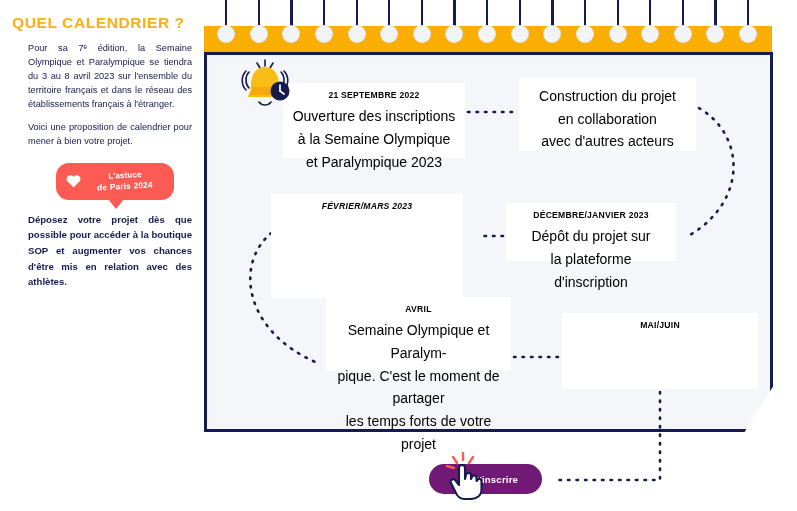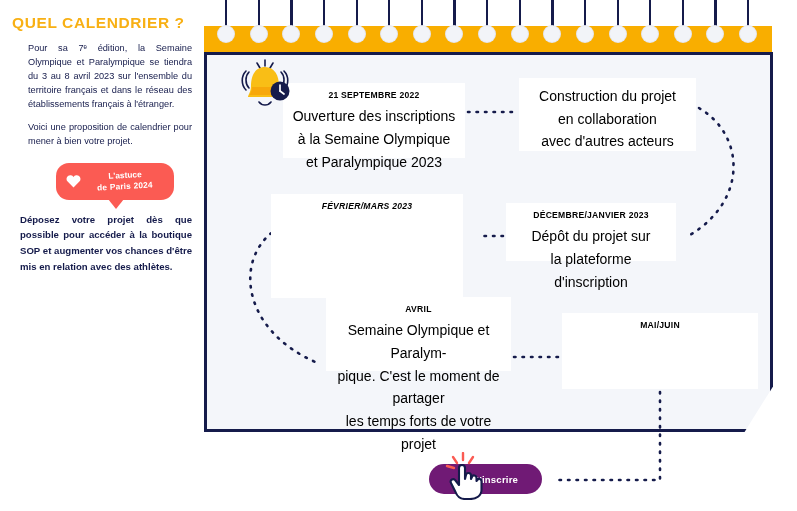--- a/index.html
+++ b/index.html
@@ -70,21 +70,21 @@
     text-align:center;
     flex:1;
   }
   .astuce-l1{display:block;transform:rotate(-3deg);}
   .astuce-l2{display:block;transform:rotate(-3deg);letter-spacing:.2px;}
   .astuce-para{
     color:#151B4B;
     font-size:9.6px;
     font-weight:bold;
     line-height:1.62;
-    margin:12px 0 0 8px;
+    margin:12px 0 0 16px;
     text-align:justify;
   }
 
   
   .cal-top-bar{
     position:absolute;left:204px;top:26px;width:568px;height:26px;
     background:#F9AE00;
   }
   .rings{position:absolute;left:204px;top:0;width:568px;height:52px;pointer-events:none;}
   .ring{position:absolute;top:0;width:16px;height:44px;}

